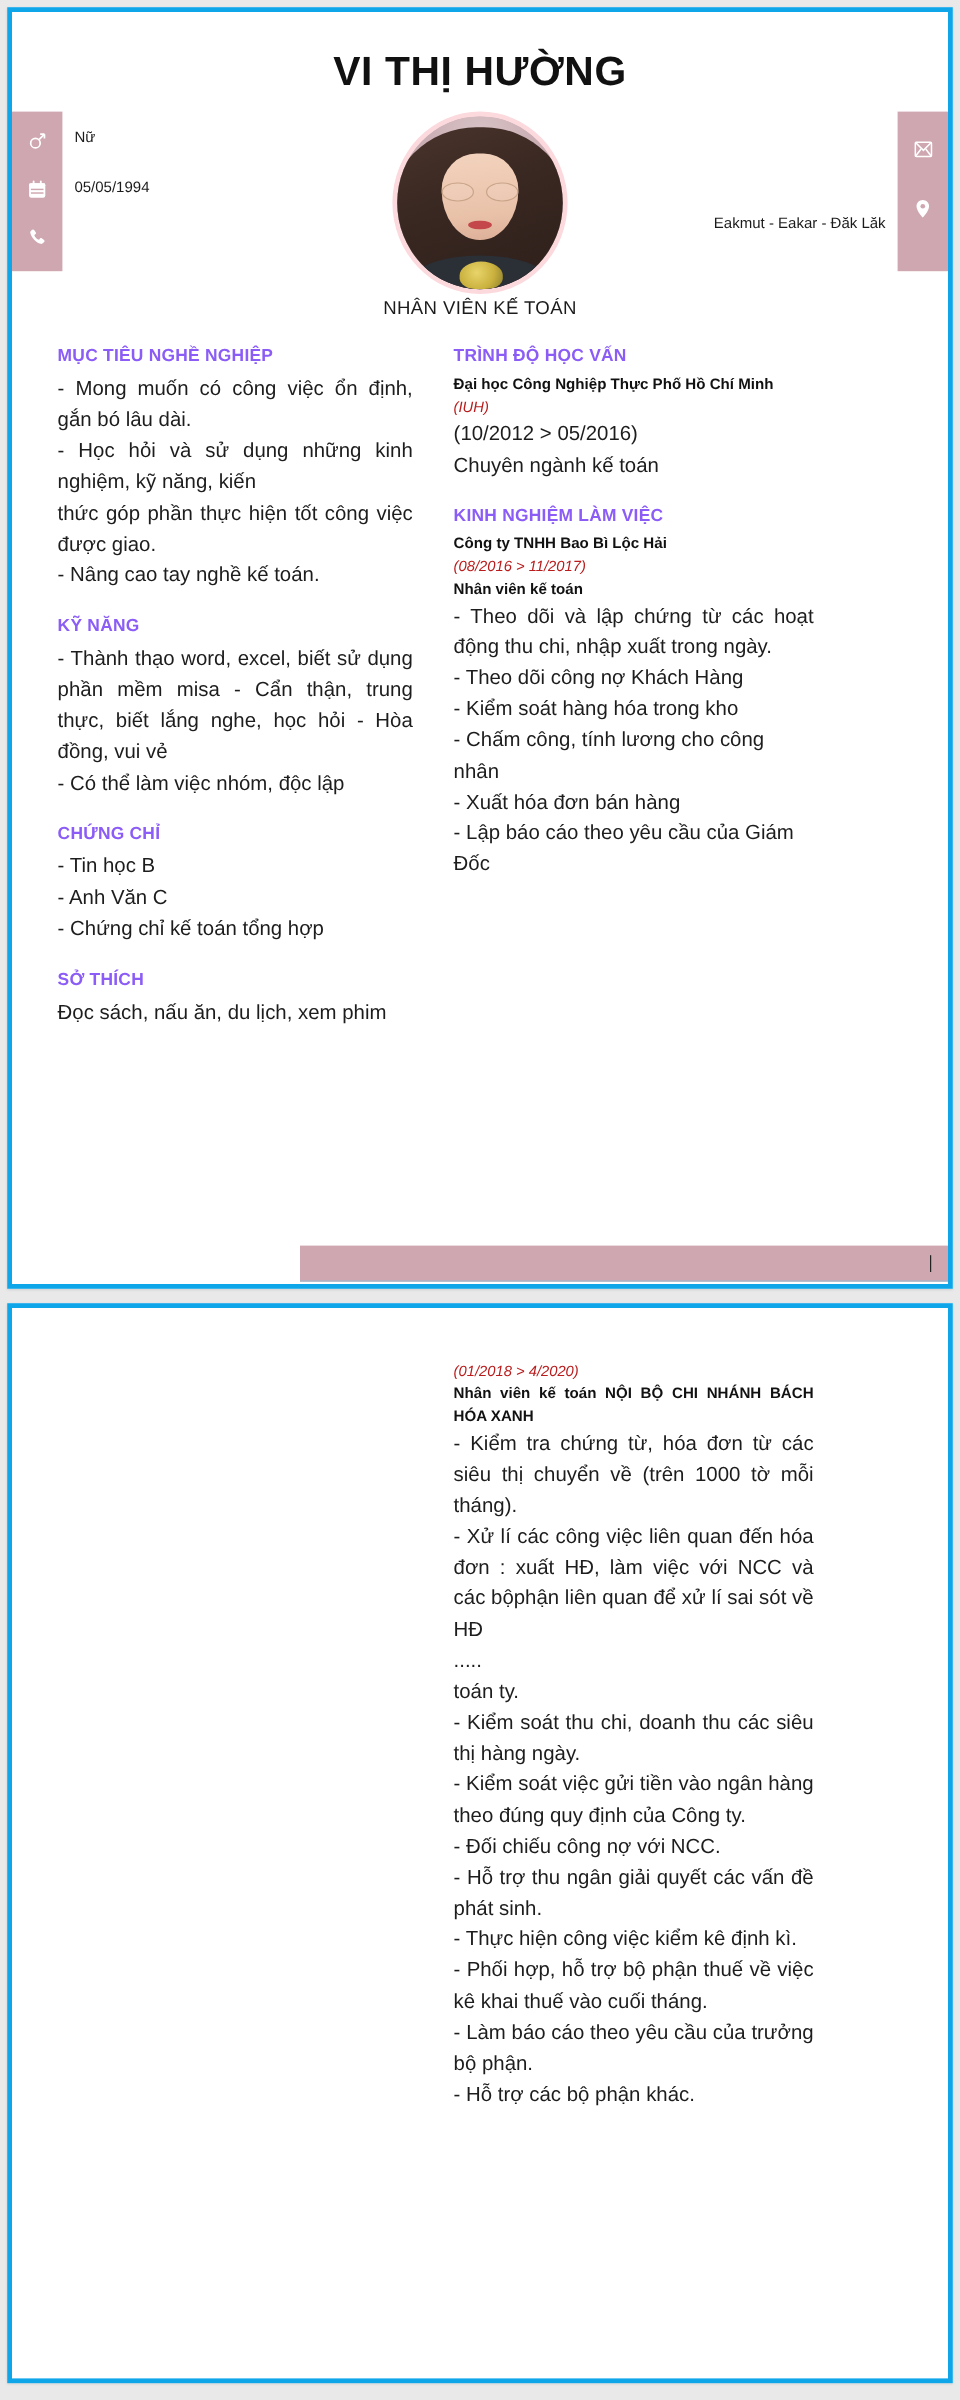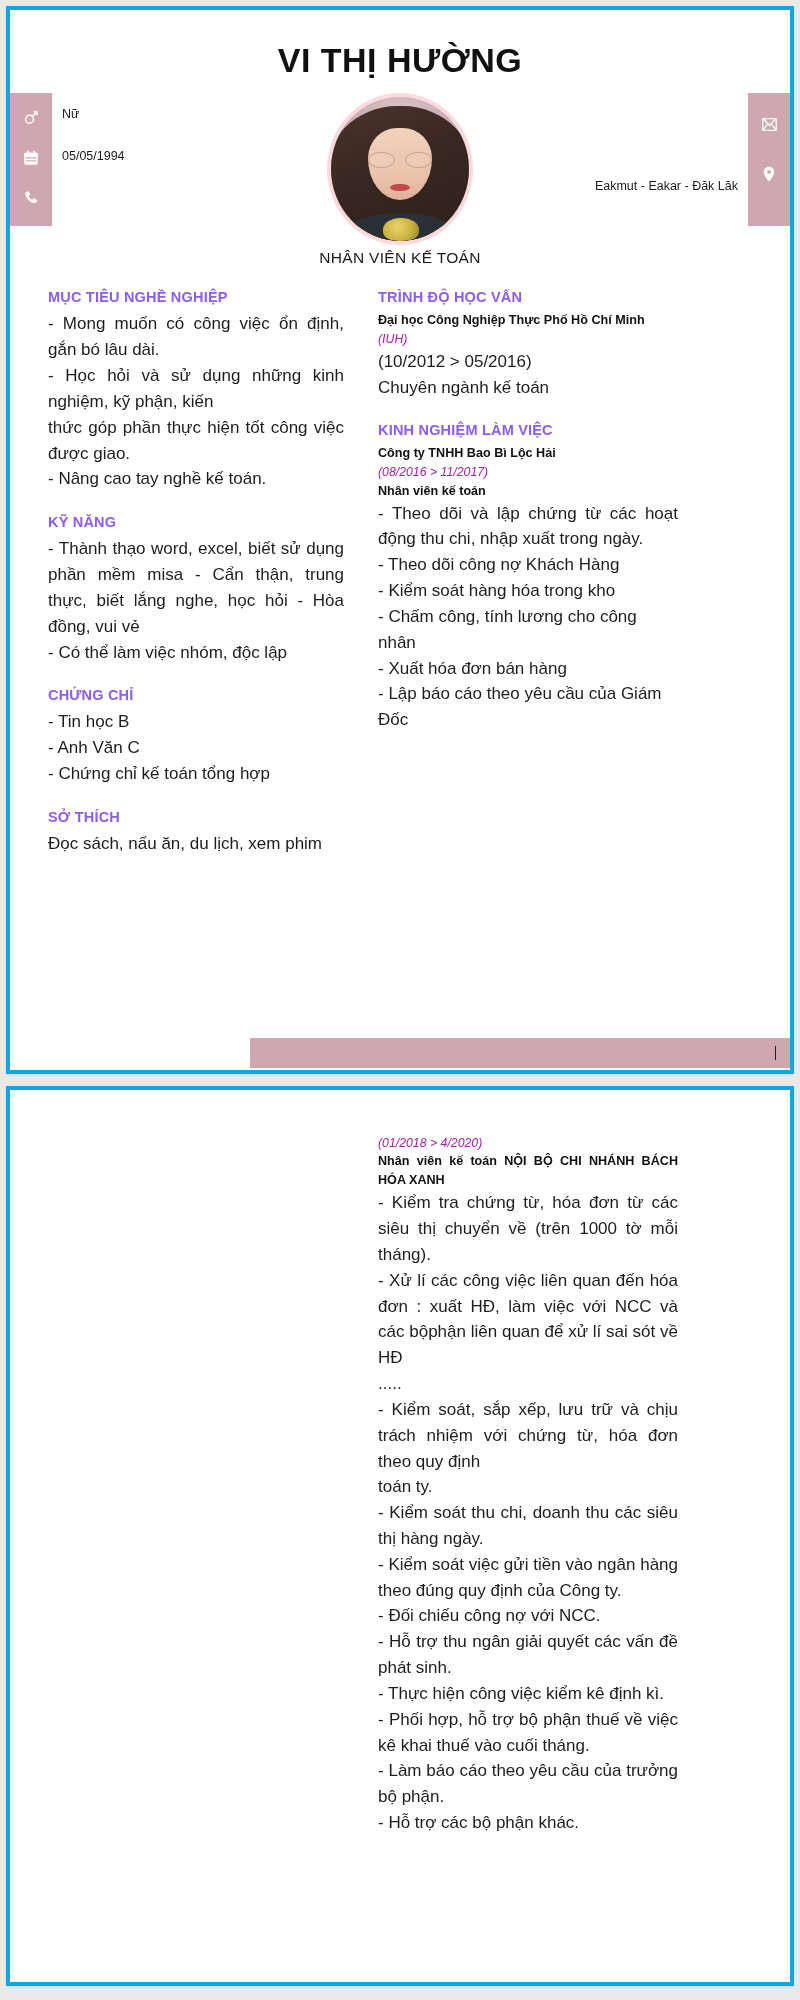--- a/index.html
+++ b/index.html
@@ -185,21 +185,21 @@
     font-weight: bold;
     line-height: 1.5;
     color: #111111;
     margin: 0;
     text-align: justify;
   }
   .sub-ital {
     font-size: 12.3px;
     font-style: italic;
     line-height: 1.5;
-    color: #a21caf;
+    color: #b91c1c;
     margin: 0;
   }
 
   
   .footer-bar {
     position: absolute;
     left: 240px;
     right: 0;
     bottom: 2px;
     height: 30px;
@@ -299,21 +299,21 @@
     </div>
 
     <div class="job-title">NHÂN VIÊN KẾ TOÁN</div>
 
     <div class="columns">
 
       <div class="col col-left">
 
         <div class="sec-title first">MỤC TIÊU NGHỀ NGHIỆP</div>
         <p class="txt just">- Mong muốn có công việc ổn định, gắn bó lâu dài.</p>
-        <p class="txt just">- Học hỏi và sử dụng những kinh nghiệm, kỹ phận, kiến</p>
+        <p class="txt just">- Học hỏi và sử dụng những kinh nghiệm, kỹ năng, kiến</p>
         <p class="txt just">thức góp phần thực hiện tốt công việc được giao.</p>
         <p class="txt">- Nâng cao tay nghề kế toán.</p>
 
         <div class="sec-title">KỸ NĂNG</div>
         <p class="txt just">- Thành thạo word, excel, biết sử dụng phần mềm misa - Cẩn thận, trung thực, biết lắng nghe, học hỏi - Hòa đồng, vui vẻ</p>
         <p class="txt">- Có thể làm việc nhóm, độc lập</p>
 
         <div class="sec-title">CHỨNG CHỈ</div>
         <p class="txt">- Tin học B</p>
         <p class="txt">- Anh Văn C</p>
@@ -351,21 +351,20 @@
 
   <div class="page page-2">
     <div class="page2-cols">
       <div class="col col-left"></div>
       <div class="col col-right">
         <p class="sub-ital">(01/2018 &gt; 4/2020)</p>
         <p class="sub-bold">Nhân viên kế toán NỘI BỘ CHI NHÁNH BÁCH HÓA XANH</p>
         <p class="txt just">- Kiểm tra chứng từ, hóa đơn từ các siêu thị chuyển về (trên 1000 tờ mỗi tháng).</p>
         <p class="txt just">- Xử lí các công việc liên quan đến hóa đơn : xuất HĐ, làm việc với NCC và các bộphận liên quan để xử lí sai sót về HĐ</p>
         <p class="txt">.....</p>
-        <p class="txt just">- Kiểm soát, sắp xếp, lưu trữ và chịu trách nhiệm với chứng từ, hóa đơn theo quy định</p>
         <p class="txt">toán ty.</p>
         <p class="txt just">- Kiểm soát thu chi, doanh thu các siêu thị hàng ngày.</p>
         <p class="txt just">- Kiểm soát việc gửi tiền vào ngân hàng theo đúng quy định của Công ty.</p>
         <p class="txt">- Đối chiếu công nợ với NCC.</p>
         <p class="txt just">- Hỗ trợ thu ngân giải quyết các vấn đề phát sinh.</p>
         <p class="txt">- Thực hiện công việc kiểm kê định kì.</p>
         <p class="txt just">- Phối hợp, hỗ trợ bộ phận thuế về việc kê khai thuế vào cuối tháng.</p>
         <p class="txt just">- Làm báo cáo theo yêu cầu của trưởng bộ phận.</p>
         <p class="txt">- Hỗ trợ các bộ phận khác.</p>
       </div>

